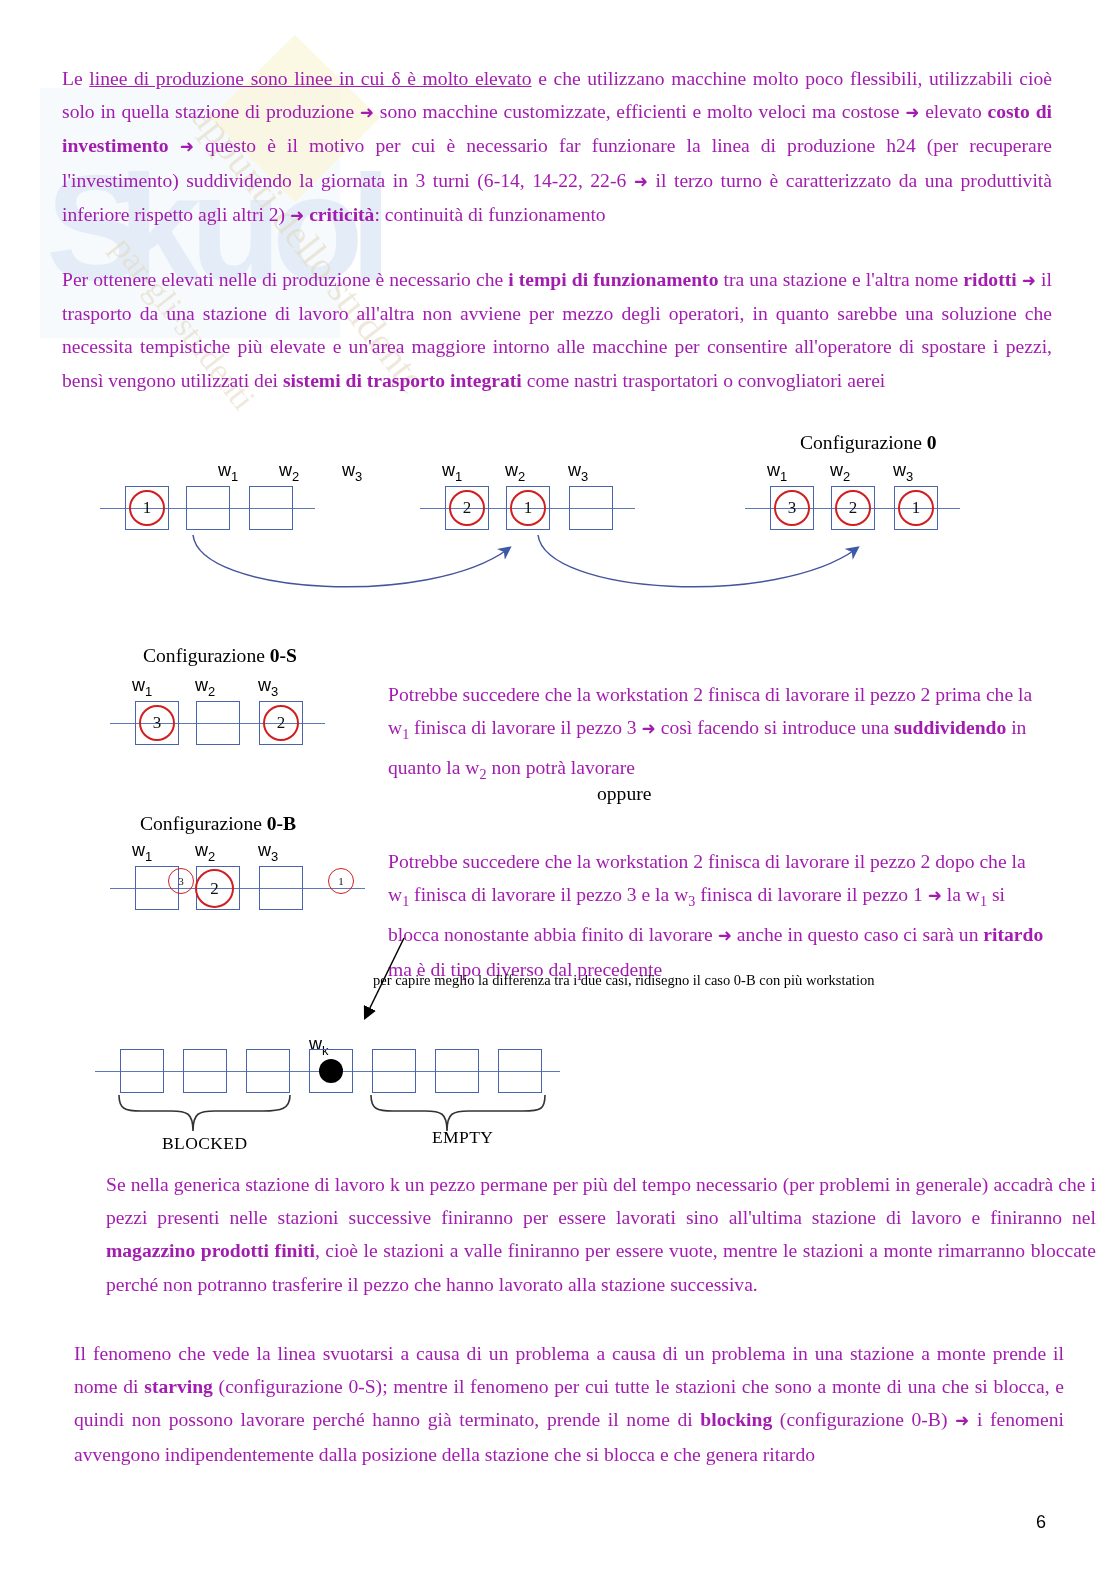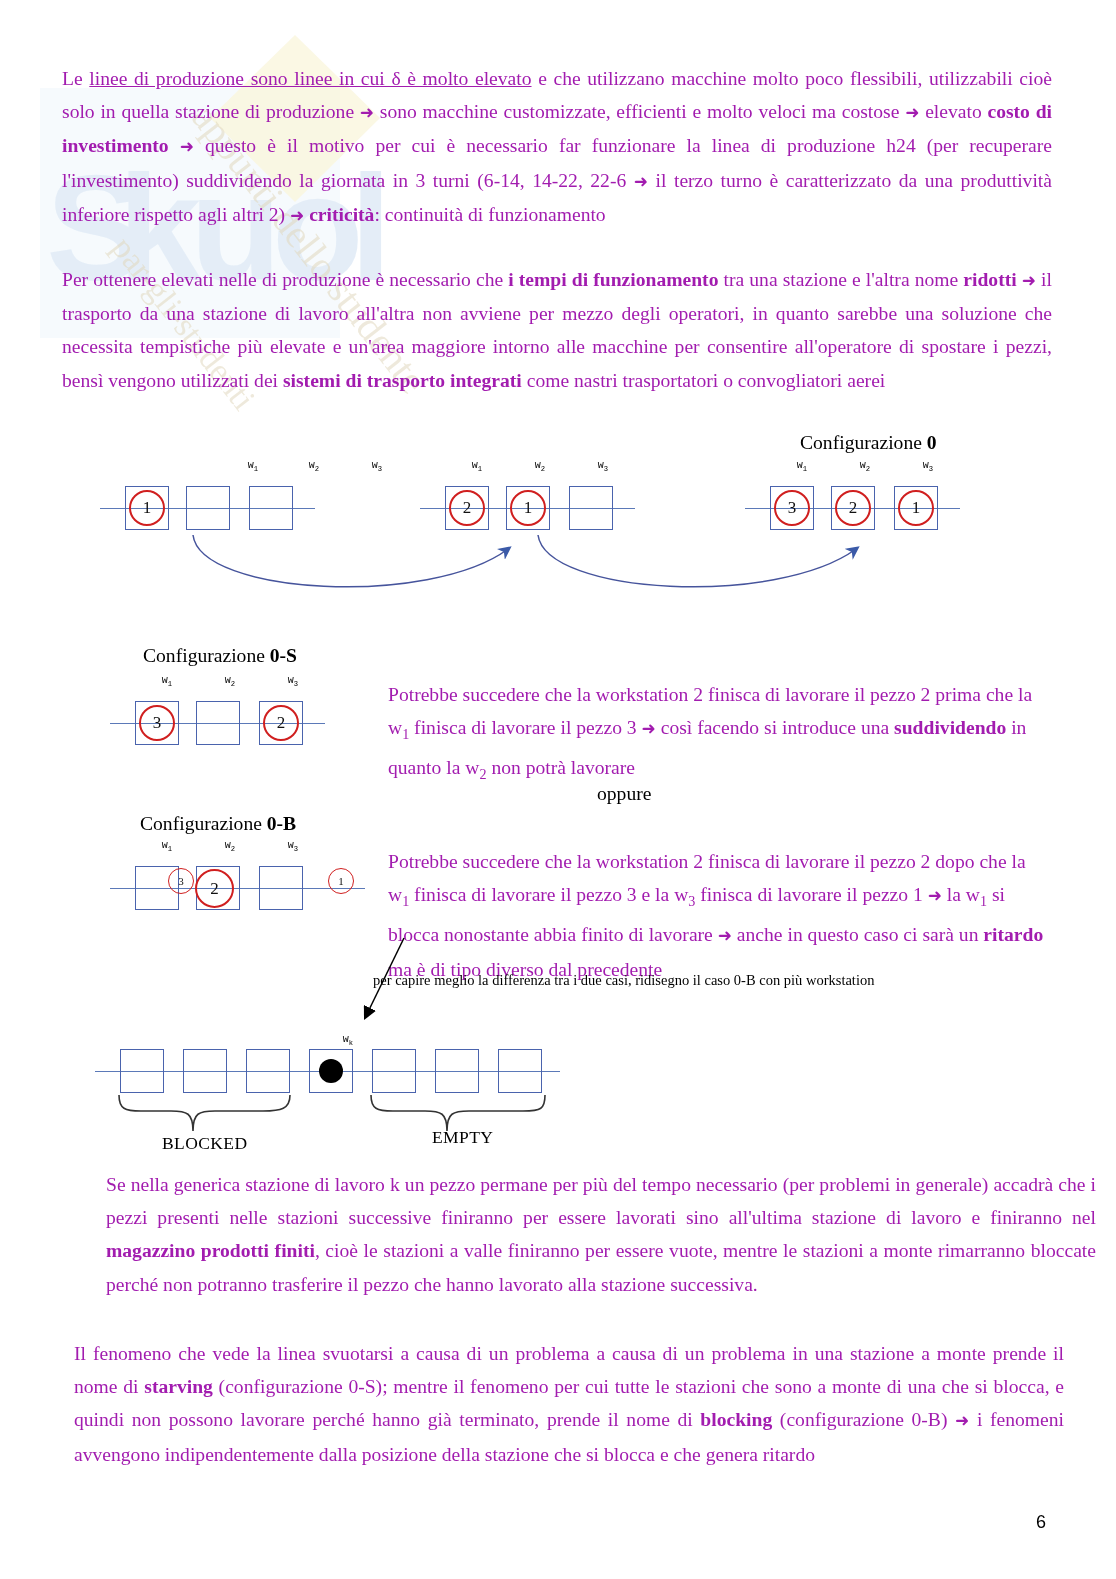--- a/index.html
+++ b/index.html
@@ -55,24 +55,24 @@
   
   .diagram{position:absolute;z-index:2;}
   .cfg-label{
     position:absolute;
     font-size:19.6px;
     white-space:nowrap;
     z-index:3;
   }
   .wlabel{
     position:absolute;
-    font-size:10px;
+    font-size:18px;
     white-space:nowrap;
-    text-align:right;
-    font-family:Liberation Mono, monospace;
+    text-align:left;
+    font-family:Liberation Sans, sans-serif;
   }
   .box{
     position:absolute;
     box-sizing:border-box;
     border:1.6px solid #4a63ad;
     background:transparent;
   }
   .conveyor{
     position:absolute;
     height:0;

